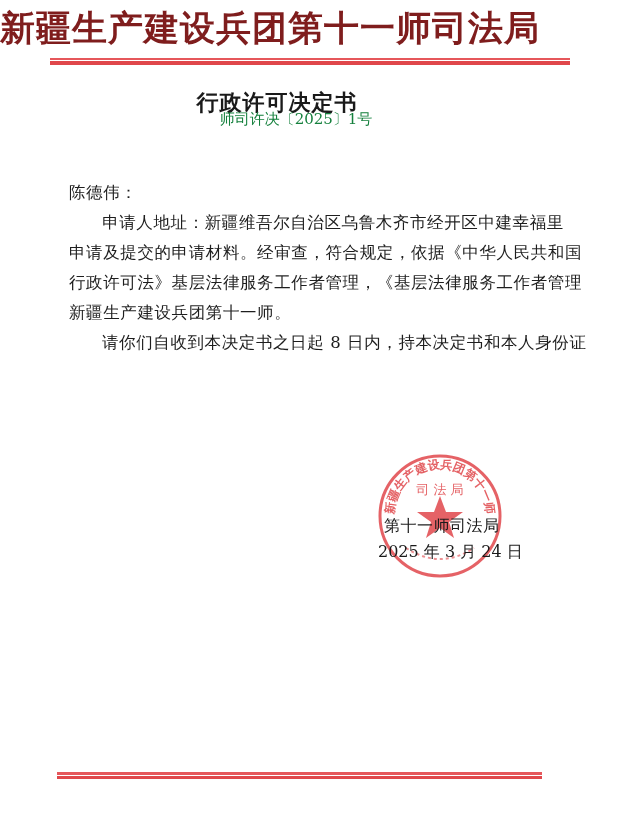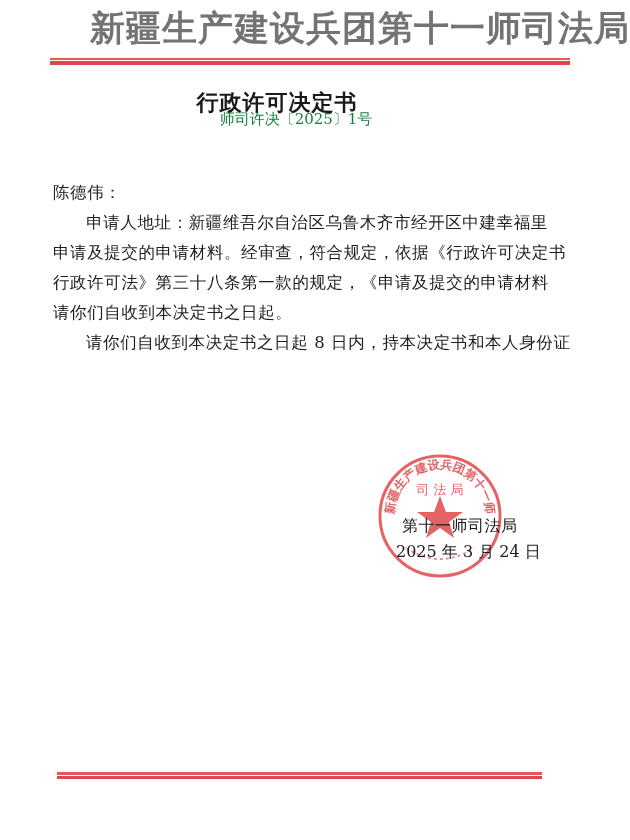--- a/index.html
+++ b/index.html
@@ -1,32 +1,32 @@
 <!DOCTYPE html>
 <html><head>
 <meta charset="utf-8">
 <style>
   html, body { margin:0; padding:0; background:#ffffff; }
   body { width:630px; height:840px; position:relative; overflow:hidden;
          font-family:"DejaVu Serif","Liberation Serif",serif; color:#1a1a1a; }
-  .header-title { position:absolute; left:0; width:630px; top:6px; text-align:right;
+  .header-title { position:absolute; left:0; width:630px; top:6px; text-align:left;
     font-family:"DejaVu Serif","Liberation Serif",serif; font-weight:bold;
-    font-size:35px; letter-spacing:1px; color:#737373; line-height:44px; }
+    font-size:35px; letter-spacing:1px; color:#7f1d1d; line-height:44px; }
   .red-rule-top { position:absolute; left:50px; top:58px; width:520px; height:7px; }
   .red-rule-top .l1 { position:absolute; left:0; top:0; width:100%; height:2px; background:#e6575b; }
   .red-rule-top .l2 { position:absolute; left:0; top:3px; width:100%; height:4px; background:#e0474b; }
   .doc-title { position:absolute; left:0; width:554px; top:88px; text-align:center;
     font-weight:bold; font-size:22px; letter-spacing:1px; color:#1a1a1a; line-height:28px; }
   .doc-number { position:absolute; left:0; width:592px; top:109px; text-align:center;
     font-size:15px; color:#15803d; line-height:20px; }
-  .body-text { position:absolute; left:53px; width:495px; font-size:16.5px; line-height:30px; color:#1e1e1e; }
+  .body-text { position:absolute; left:69px; width:495px; font-size:16.5px; line-height:30px; color:#1e1e1e; }
   .line { white-space:nowrap; display:block; height:30px; letter-spacing:0.6px; }
   .indent { padding-left:33px;text-align:center; }
   .stamp { position:absolute; left:376px; top:452px; width:128px; height:128px; }
-  .signature { position:absolute; left:378px; top:513px; font-size:16px; line-height:26px; color:#1a1a1a;margin-left:18px; }
+  .signature { position:absolute; left:378px; top:513px; font-size:16px; line-height:26px; color:#1a1a1a; }
   .sig-line { display:block; white-space:nowrap; }
   .sig-org { padding-left:6px; letter-spacing:0.5px; }
   .red-rule-bottom { position:absolute; left:57px; top:772px; width:485px; height:8px; }
   .red-rule-bottom .l1 { position:absolute; left:0; top:0; width:100%; height:3px; background:#e6575b; }
   .red-rule-bottom .l2 { position:absolute; left:0; top:4px; width:100%; height:3px; background:#e0474b; }
 </style>
 </head>
 <body>
 
 <div class="header-title">新疆生产建设兵团第十一师司法局</div>
@@ -34,23 +34,23 @@
   <div class="l1"></div>
   <div class="l2"></div>
 </div>
 
 <div class="doc-title">行政许可决定书</div>
 <div class="doc-number">师司许决〔2025〕1号</div>
 
 <div class="body-text" style="top:178px;">
   <span class="line">陈德伟：</span>
   <span class="line indent">申请人地址：新疆维吾尔自治区乌鲁木齐市经开区中建幸福里</span>
-  <span class="line">申请及提交的申请材料。经审查，符合规定，依据《行政许可决定书</span>
-  <span class="line">行政许可法》第三十八条第一款的规定，《申请及提交的申请材料</span>
-  <span class="line">请你们自收到本决定书之日起。</span>
+  <span class="line">申请及提交的申请材料。经审查，符合规定，依据《中华人民共和国</span>
+  <span class="line">行政许可法》基层法律服务工作者管理，《基层法律服务工作者管理</span>
+  <span class="line">新疆生产建设兵团第十一师。</span>
   <span class="line indent">请你们自收到本决定书之日起 8 日内，持本决定书和本人身份证</span>
 </div>
 
 <svg class="stamp" viewBox="0 0 128 128">
   <defs>
     <path id="sealArc" d="M 20 76 A 46 46 0 1 1 108 76"></path>
   </defs>
   <circle cx="64" cy="64" r="60" fill="none" stroke="#e0474b" stroke-width="3" opacity="0.85"></circle>
   <text font-size="12" fill="#e0474b" opacity="0.85" font-family="DejaVu Serif, serif" font-weight="bold">
     <textPath href="#sealArc" startOffset="50%" text-anchor="middle">新疆生产建设兵团第十一师</textPath>

